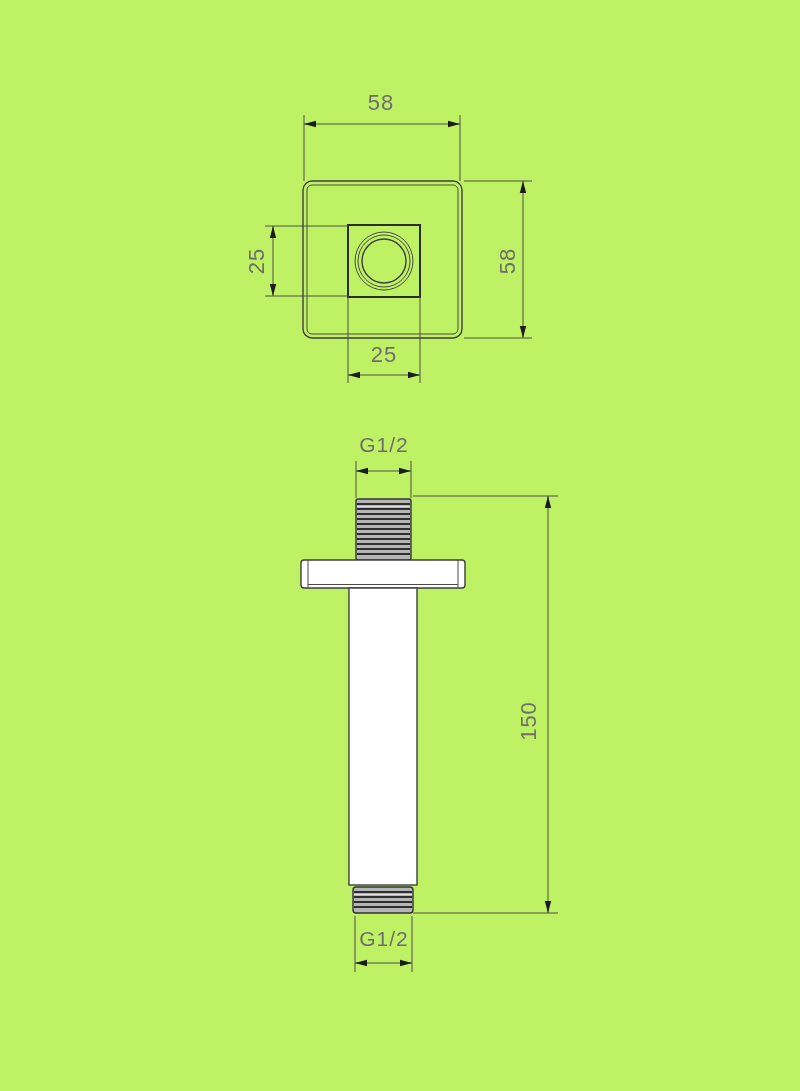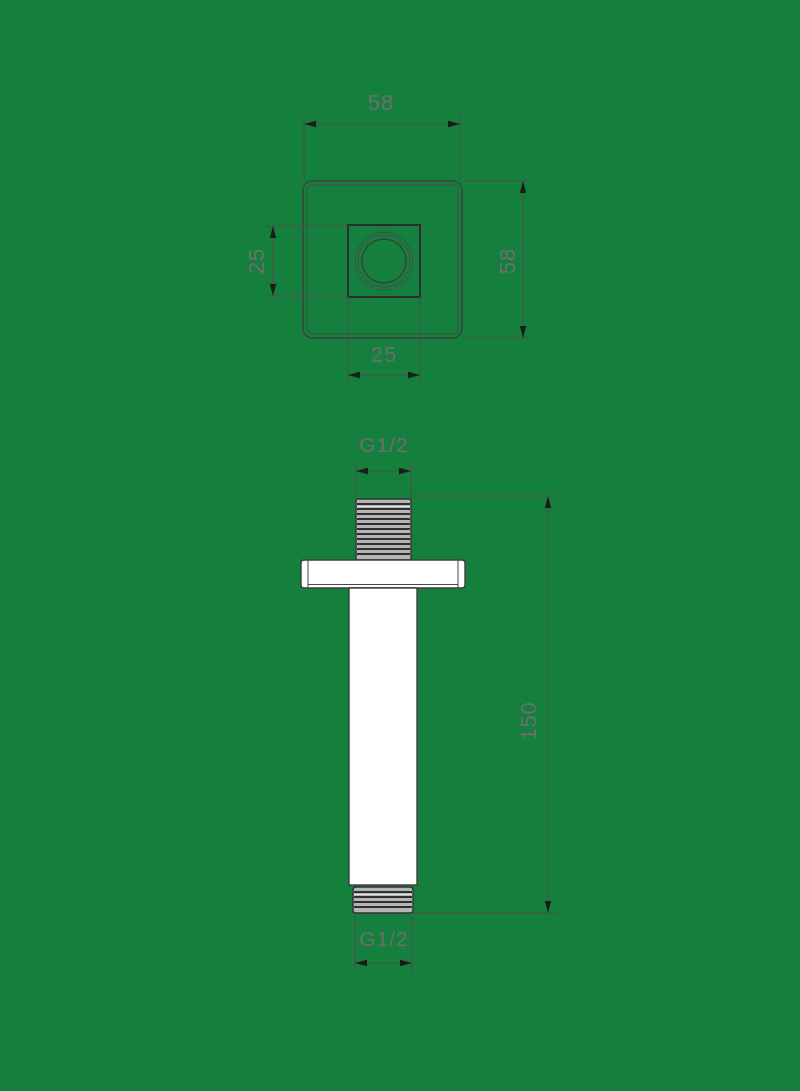--- a/index.html
+++ b/index.html
@@ -5,21 +5,21 @@
   html, body {
     margin: 0;
     padding: 0;
     background: #ffffff;
     font-family: "Liberation Sans", sans-serif;
   }
   .page {
     position: relative;
     width: 800px;
     height: 1091px;
-    background: #15803d;
+    background: #bef264;
     overflow: hidden;
   }
   svg text {
     fill: #6e6e6e;
     font-family: "Liberation Sans", sans-serif;
     letter-spacing: 1px;
   }
   .dim-text  { font-size: 22px; }
   .thr-text  { font-size: 21px; }
   .objline   { stroke: #3f3f3f; stroke-width: 1.4; fill: none; }

